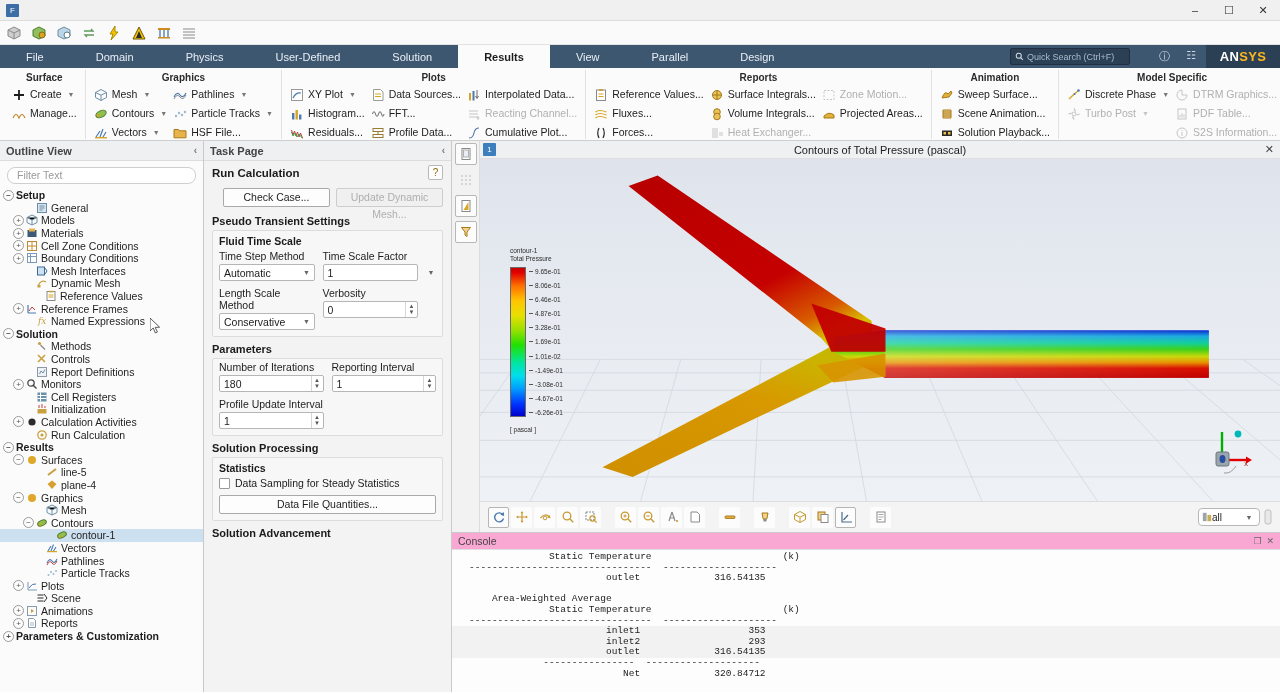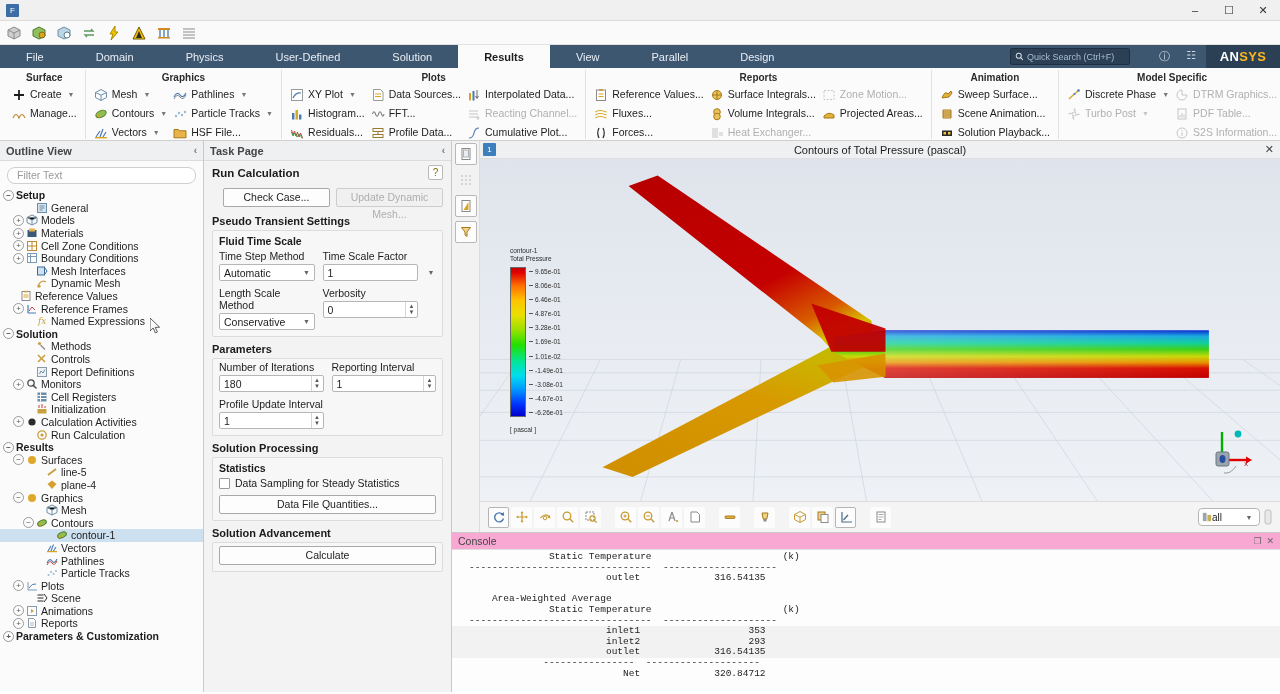--- a/index.html
+++ b/index.html
@@ -715,21 +715,21 @@
             <span>Mesh Interfaces</span>
           </div>
           <div class="tnode" style="padding-left: 23px;">
             <span class="exp blank"></span>
             <svg class="tico" viewBox="0 0 12 12">
               <path d="M2 9 Q5 2 10 5" stroke="#c8a040" fill="none" stroke-width="1.3"></path>
               <rect x="1.5" y="8" width="3" height="2.5" fill="#c8a040"></rect>
             </svg>
             <span>Dynamic Mesh</span>
           </div>
-          <div class="tnode" style="padding-left: 7px;">
+          <div class="tnode" style="padding-left: 32px;">
             <span class="exp blank"></span>
             <svg class="tico" viewBox="0 0 12 12">
               <rect x="2" y="1.5" width="8" height="9" fill="#fff" stroke="#8a8a8a"></rect>
               <rect x="4" y="0.8" width="4" height="1.6" fill="#c8a040"></rect>
               <path d="M3.5 5h5 M3.5 7h5" stroke="#d9a520"></path>
             </svg>
             <span>Reference Values</span>
           </div>
           <div class="tnode" style="padding-left: 13px;">
             <span class="exp">+</span>
@@ -1031,23 +1031,20 @@
         <div class="group-box">
           <div class="group-box-title">Statistics</div>
           <div class="chk-row">
             <span class="chk"></span>
             <span class="chk-lbl">Data Sampling for Steady Statistics</span>
           </div>
           <div class="btn">Data File Quantities...</div>
         </div>
 
         <div class="sec-title">Solution Advancement</div>
-        <div class="group-box" style="padding-top:3px;">
-          <div class="btn">Calculate</div>
-        </div>
       </div>
     </div>
 
     <div class="graphics-area">
 
       <div class="gfx-main">
         <div class="gfx-left-strip">
           <div class="strip-btn framed">
             <svg width="14" height="14" viewBox="0 0 14 14">
                 <rect x="3" y="1.5" width="8" height="11" fill="#fff" stroke="#8a8a8a"></rect>

